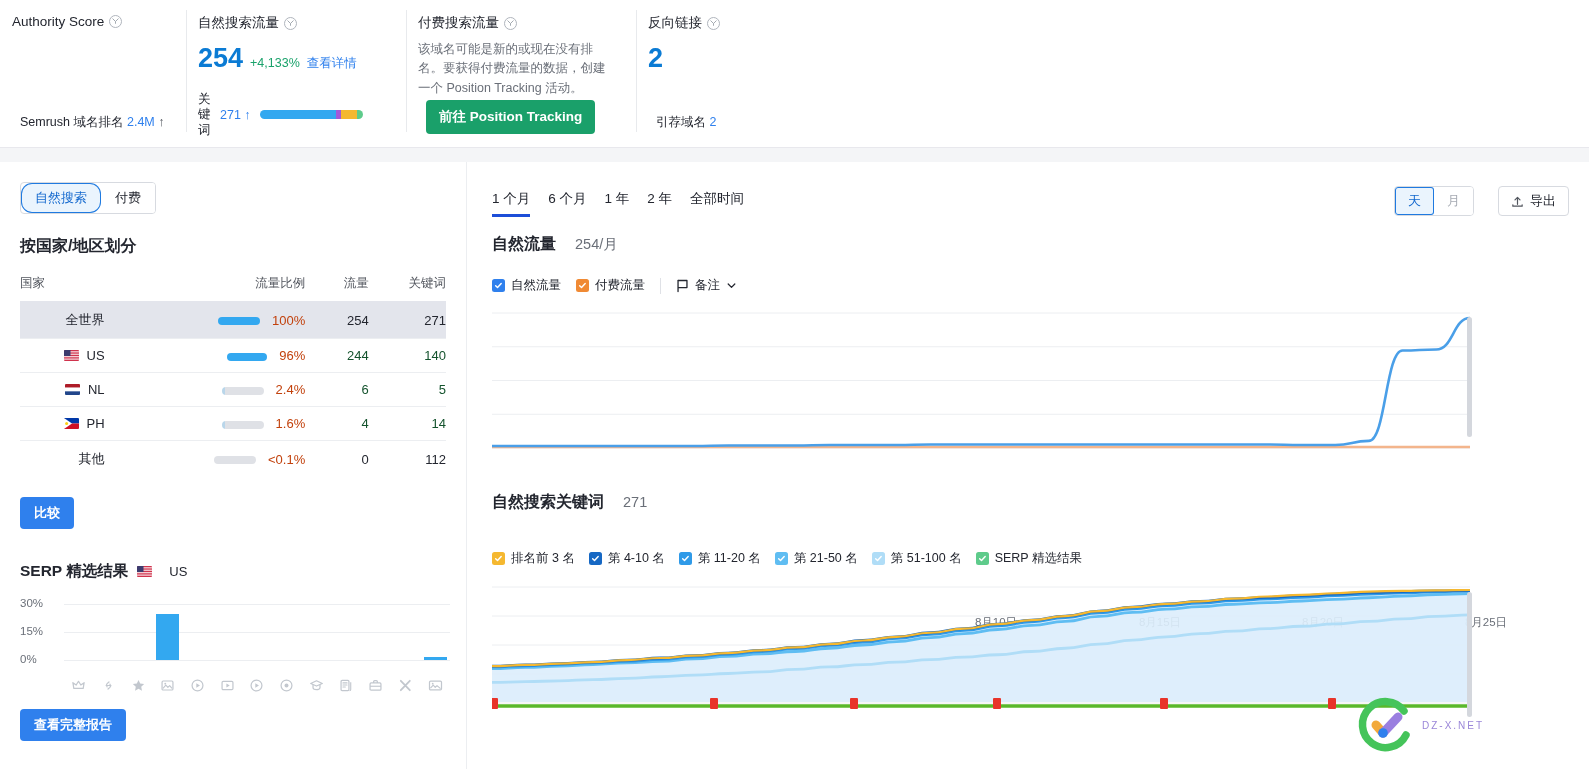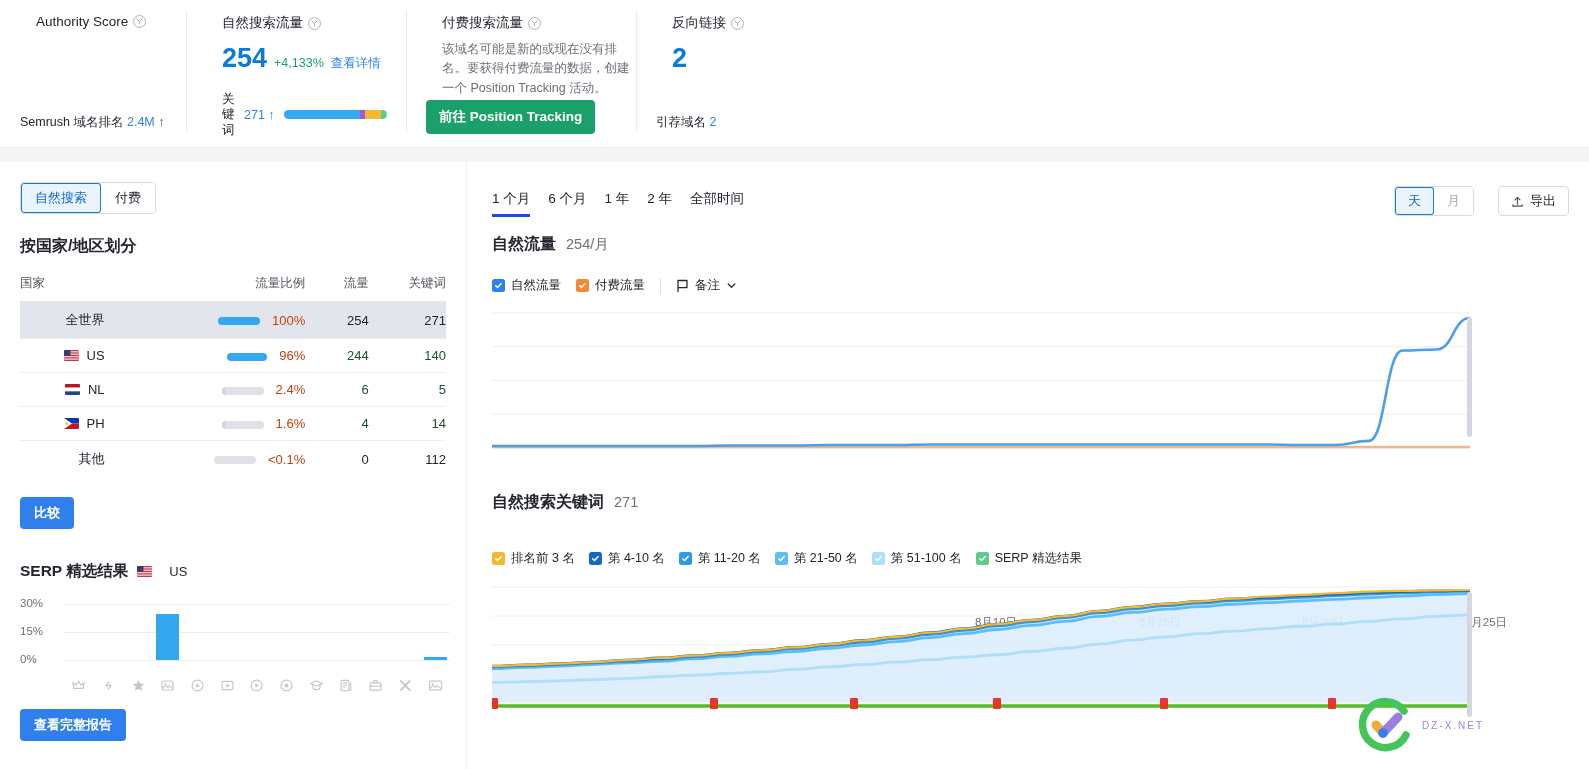--- a/index.html
+++ b/index.html
@@ -13,21 +13,21 @@
     position:relative;
     font-size:13px;
   }
 
   
   #kpi-strip {
     position:absolute; left:0; top:0; width:1589px; height:148px;
     background:#fff; border-bottom:1px solid #e8e8ed;
     display:flex;
   }
-  .kpi-cell { position:relative; padding:14px 16px 0 36px; height:148px; }
+  .kpi-cell { position:relative; padding:14px 16px 0 12px; height:148px; }
   .kpi-cell + .kpi-cell::before {
     content:""; position:absolute; left:0; top:10px; bottom:16px; width:1px; background:#e8eaed;
   }
   .kpi-title { font-size:13.5px; color:#23262f; display:flex; align-items:center; gap:5px; white-space:nowrap; }
   .info-ico {
     width:13px; height:13px; border-radius:50%;
     border:1px solid #b0b5bd; color:#9aa0a8;
     display:inline-flex; align-items:center; justify-content:center;
     font-size:9px; line-height:1; flex:none;
   }
@@ -72,21 +72,21 @@
   #main-body { position:absolute; left:0; top:162px; width:1589px; height:607px; background:#fff; }
 
   
   #left-panel { position:absolute; left:0; top:0; width:466px; height:607px; padding:20px; }
 
   .seg-toggle { display:inline-flex; border:1px solid #d7dae0; border-radius:4px; overflow:hidden; background:#fff; }
   .seg-btn {
     font-family:inherit; font-size:13px; padding:6px 14px; border:none; background:#fff;
     color:#23262f; cursor:pointer;
   }
-  .seg-btn.active { background:#eaf4fd; color:#1368ce; box-shadow:inset 0 0 0 1px #1f7ae0; border-radius:3px; }
+  .seg-btn.active { background:#eaf4fd; color:#1368ce; box-shadow:inset 0 0 0 1px #1f7ae0; border-radius:11px; }
 
   .panel-h { font-size:16px; font-weight:700; margin:22px 0 0 0; }
 
   table.country-tbl { width:426px; border-collapse:collapse; margin-top:18px; }
   table.country-tbl th {
     font-weight:400; font-size:12.5px; color:#52565e; padding:0 0 9px 0; text-align:right;
   }
   table.country-tbl th.c-name { text-align:left; }
   table.country-tbl td { font-size:13px; padding:9px 0; text-align:right; border-top:1px solid #eceef1; }
   table.country-tbl td.c-name { text-align:right; }
@@ -132,21 +132,21 @@
   .gbtn { font-family:inherit; font-size:13px; padding:5px 13px; border:none; background:#fff; color:#a6abb3; cursor:pointer; }
   .gbtn.active { background:#eaf4fd; color:#1368ce; box-shadow:inset 0 0 0 1px #1f7ae0; border-radius:3px; }
   #export-btn {
     position:absolute; right:20px; top:24px;
     display:inline-flex; align-items:center; gap:6px;
     border:1px solid #d7dae0; border-radius:4px; background:#fff;
     font-family:inherit; font-size:13px; color:#23262f; padding:5px 12px; cursor:pointer;
   }
 
   .chart-title { position:absolute; font-size:16px; font-weight:700; }
-  .chart-title .sub { font-weight:400; color:#6a6f78; margin-left:10px; font-size:14.5px; }
+  .chart-title .sub { font-weight:400; color:#6a6f78; margin-left:19px; font-size:14.5px; }
 
   .legend-row { position:absolute; display:flex; align-items:center; gap:15px; font-size:12.5px; }
   .lg-item { display:inline-flex; align-items:center; gap:6px; cursor:pointer; white-space:nowrap; }
   .cbx { width:13px; height:13px; border-radius:2.5px; display:inline-flex; align-items:center; justify-content:center; flex:none; }
   .cbx svg { display:block; }
   .lg-sep { width:1px; height:16px; background:#dfe1e6; }
   .notes-item { display:inline-flex; align-items:center; gap:6px; cursor:pointer; }
 
   .chartbox { position:absolute; }
   .chartbox svg { display:block; }

